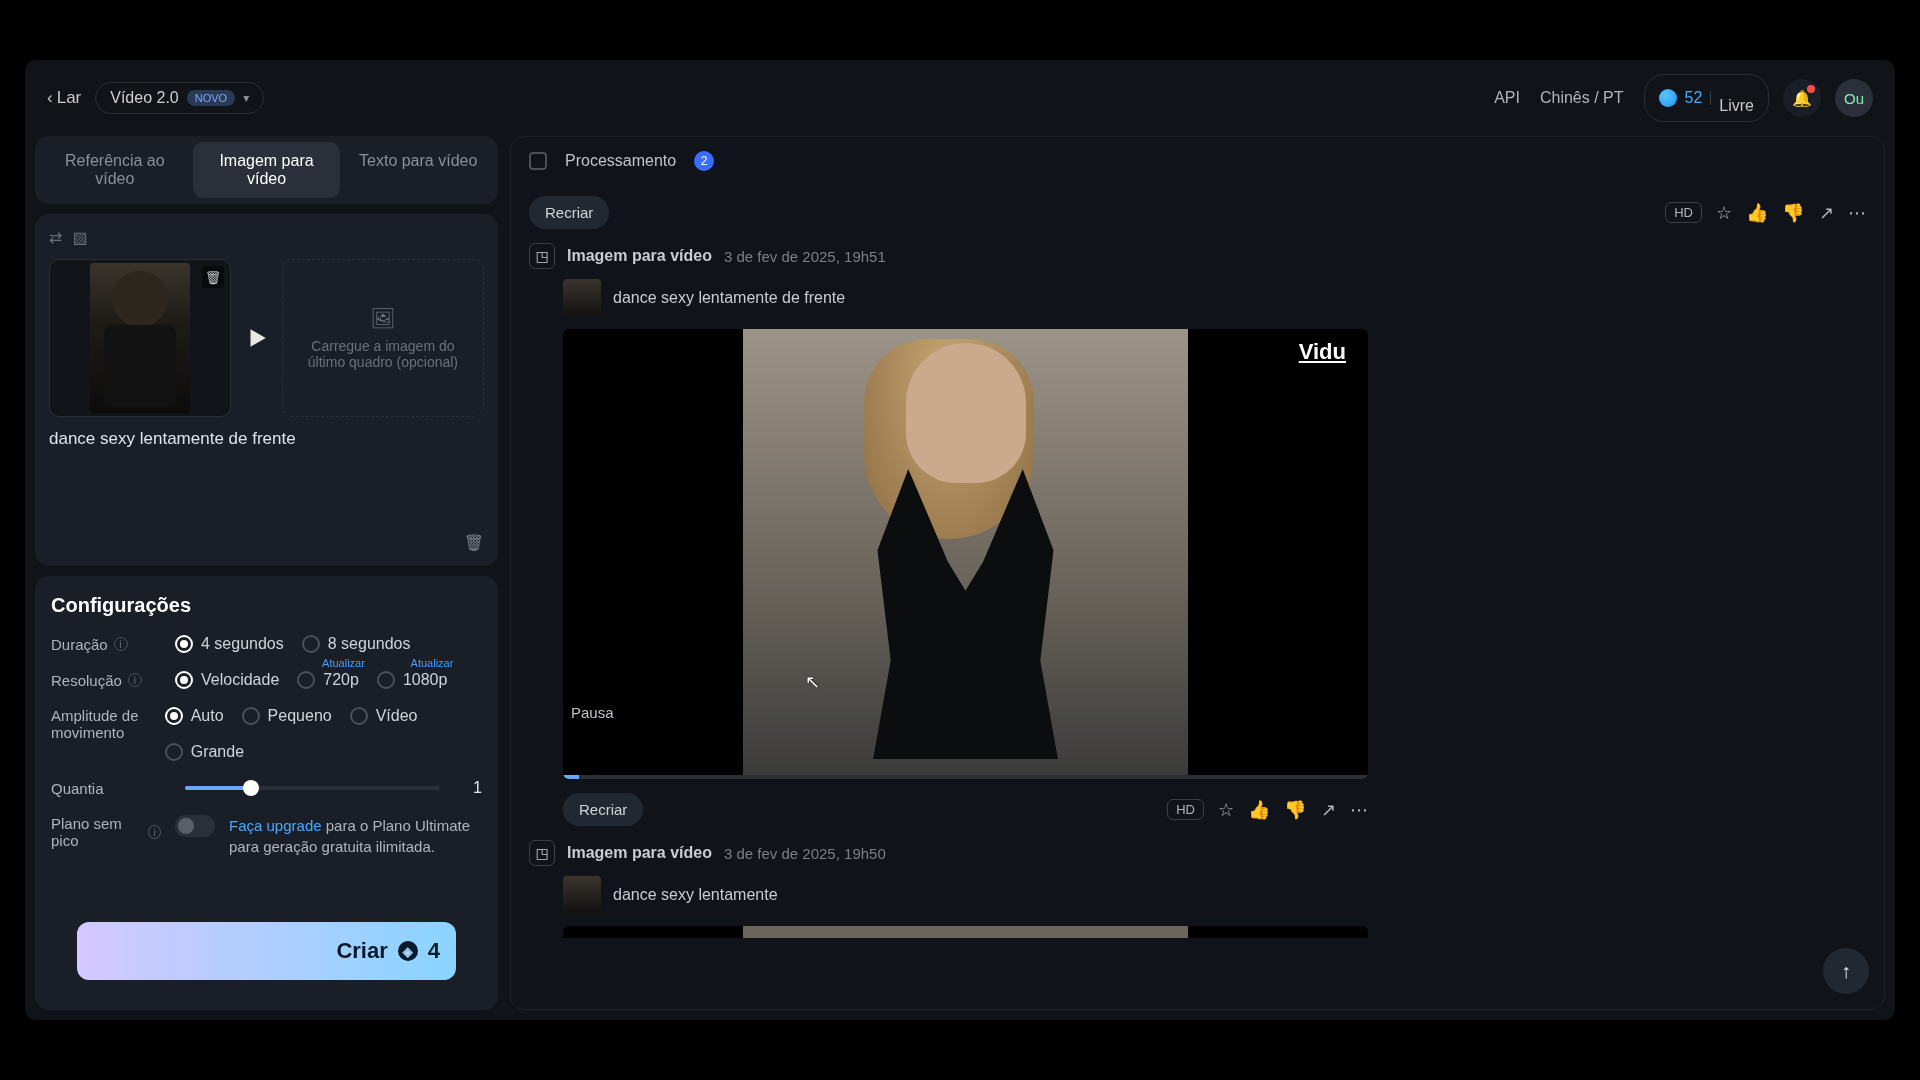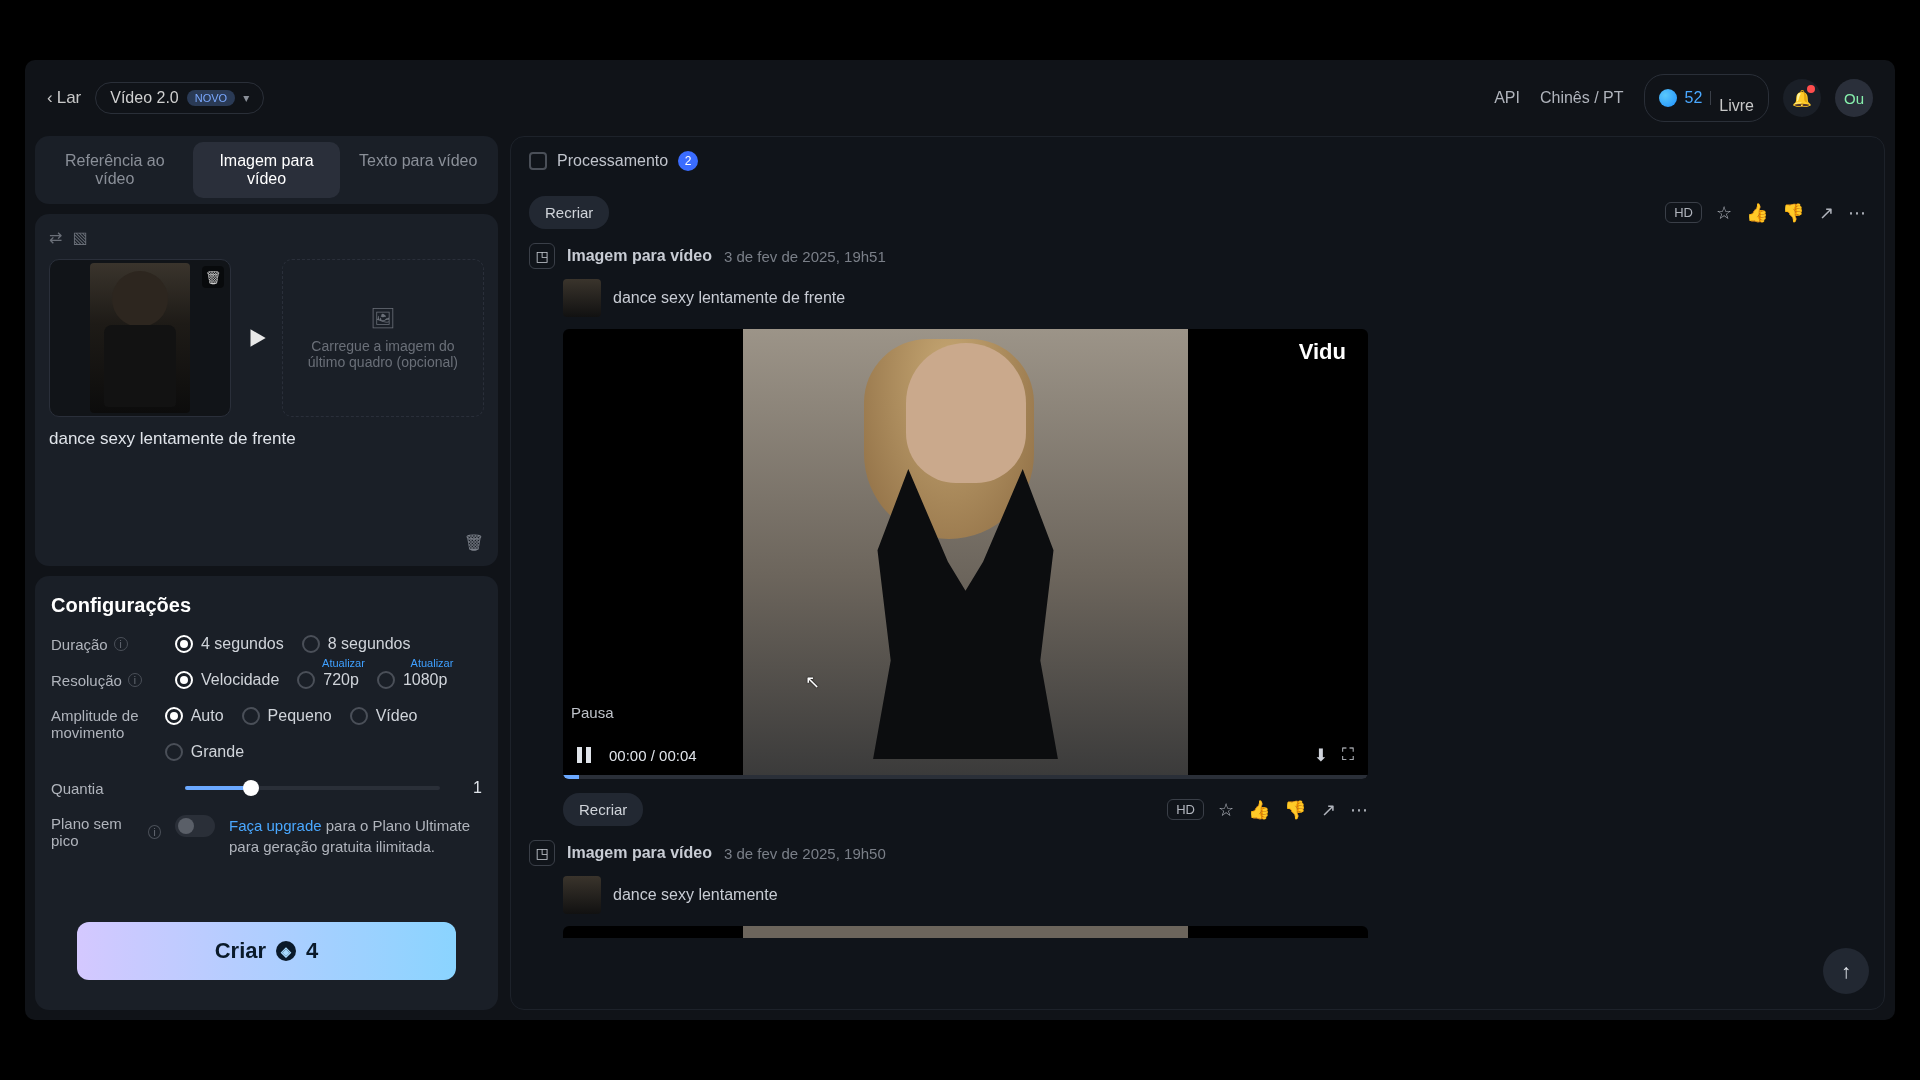--- a/index.html
+++ b/index.html
@@ -164,34 +164,34 @@
     border-radius: 50%; background: #5a5f68;
   }
   .upgrade-text { font-size: 15px; color: #b0b4bc; line-height: 1.4; }
   .upgrade-link { color: #4aa8ff; cursor: pointer; }
 
   .create-btn {
     margin: 0 26px 12px 26px;
     background: linear-gradient(90deg, #d4c8ff, #8ad4ff);
     color: #0a1a2a; font-size: 22px; font-weight: 600;
     border-radius: 12px; padding: 16px; text-align: center;
-    display: flex; align-items: center; justify-content: center; gap: 10px;
+    display: flex; align-items: center; justify-content: flex-end; gap: 10px;
     cursor: pointer;
   }
   .create-btn .c-icon {
     width: 20px; height: 20px; border-radius: 50%; background: #0a1a2a; color: #a7dbff;
     display: inline-flex; align-items: center; justify-content: center; font-size: 13px;
   }
 
   .main {
     flex: 1; background: #10141a; border: 1px solid #1d222a; border-radius: 14px;
     display: flex; flex-direction: column; overflow: hidden;
   }
   .main-header {
-    display: flex; align-items: center; gap: 10px; padding: 14px 18px;
+    display: flex; align-items: center; gap: 18px; padding: 14px 18px;
     border-bottom: 1px solid transparent; color: #c0c4cc; font-size: 16px;
   }
   .chk { width: 18px; height: 18px; border: 2px solid #4a4f58; border-radius: 4px; cursor: pointer; }
   .proc-badge {
     width: 20px; height: 20px; border-radius: 50%; background: #3a6cff; color: #fff;
     font-size: 12px; display: inline-flex; align-items: center; justify-content: center;
   }
   .main-scroll {
     flex: 1; overflow-y: auto; padding: 4px 18px 20px 18px;
   }
@@ -247,21 +247,21 @@
     background: radial-gradient(ellipse at 50% 20%, #c7a874, #8c6b42);
     border-radius: 90px 90px 120px 120px;
   }
   .vf-dress {
     position: absolute; top: 140px; left: 50%; transform: translateX(-50%);
     width: 220px; height: 290px;
     background: #0c0d0f;
     clip-path: polygon(24% 0, 42% 32%, 50% 42%, 58% 32%, 76% 0, 90% 28%, 84% 66%, 92% 100%, 8% 100%, 16% 66%, 10% 28%);
   }
   .watermark {
-    position: absolute; top: 10px; right: 22px; color: #fff; font-size: 22px; font-weight: 600;
+    position: absolute; top: 10px; right: 22px; color: #fff; font-size: 22px; font-weight: 600; text-decoration: underline;
   }
   .cursor {
     position: absolute; left: 242px; top: 342px; color: #fff; font-size: 18px; pointer-events: none;
     text-shadow: 0 0 2px #000;
   }
   .pausa-lbl {
     position: absolute; left: 8px; bottom: 58px; color: #bfc3ca; font-size: 15px; text-align: center;
   }
   .controls {
     position: absolute; left: 0; right: 0; bottom: 0; height: 48px;
@@ -492,32 +492,20 @@
 
         <div class="video-card">
           <div class="video-frame">
             <div class="vf-hair"></div>
             <div class="vf-head"></div>
             <div class="vf-dress"></div>
           </div>
           <div class="watermark">Vidu</div>
           <div class="cursor">↖</div>
           <div class="pausa-lbl">Pausa</div>
-          <div class="controls">
-            <div class="pause-ic">
-                <span></span>
-                <span></span>
-              </div>
-            <span class="time-lbl">
-              <span>00:00</span><span> / </span><span>00:04</span>
-            </span>
-            <div class="ctrl-spacer"></div>
-            <span class="ctrl-ic">⬇</span>
-            <span class="ctrl-ic">⛶</span>
-          </div>
           <div class="progress">
               <div class="bar"></div>
             </div>
         </div>
 
         <div class="result-row" style="margin-top:14px; margin-left:34px; width:805px">
           <div class="recriar-btn">Recriar</div>
           <div class="result-flex"></div>
           <div class="result-icons">
             <span class="hd-pill">HD</span>

